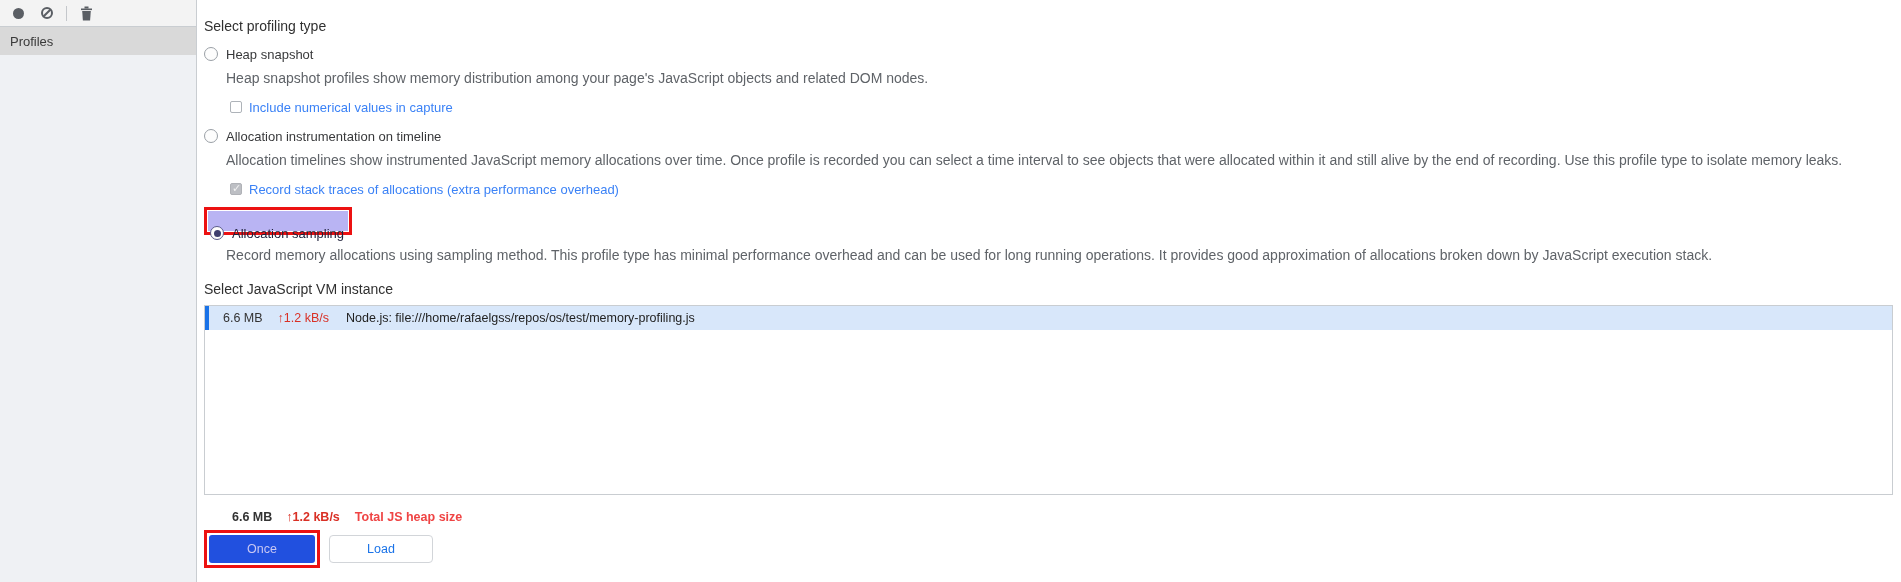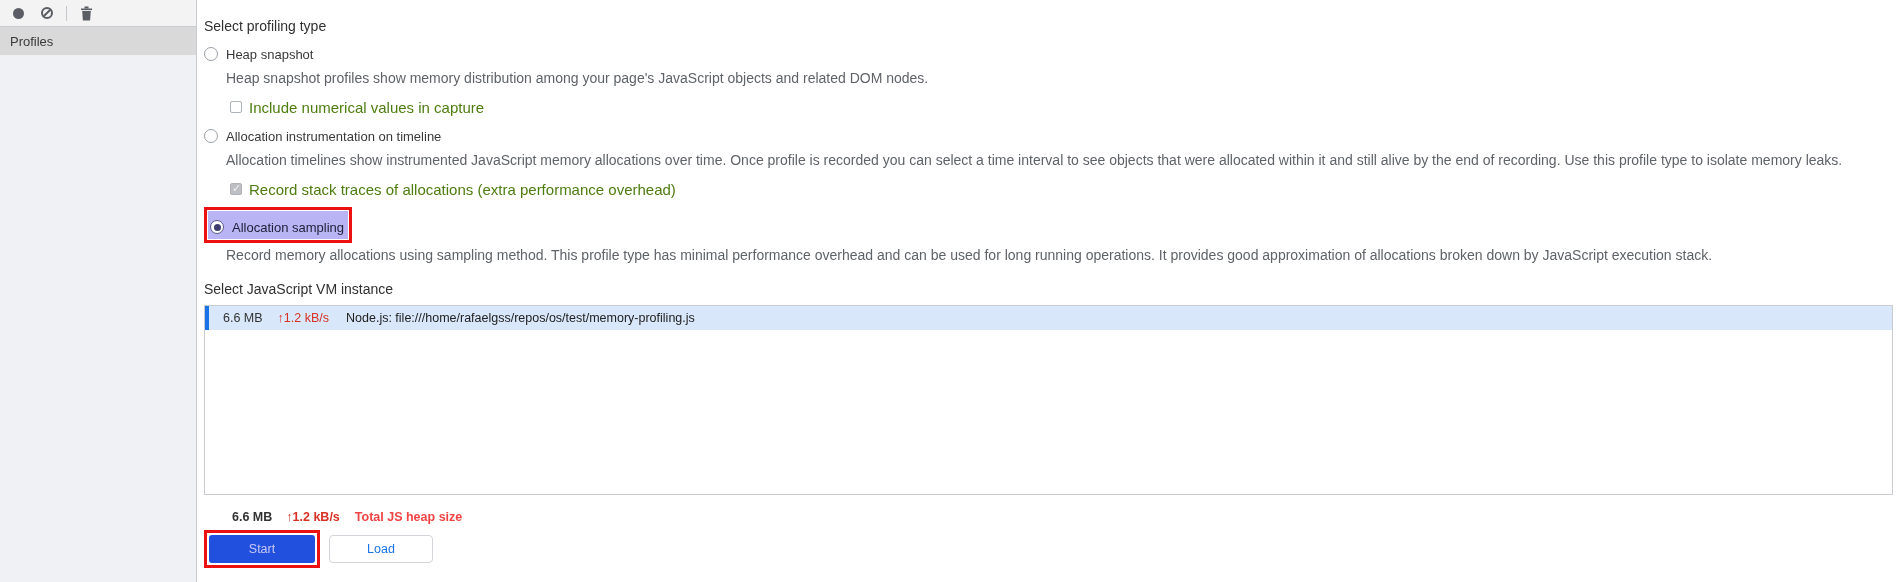--- a/index.html
+++ b/index.html
@@ -107,28 +107,28 @@
   .checkbox {
     width: 12px; height: 12px; flex: 0 0 12px;
     border: 1px solid #aeb3b9; border-radius: 2px; background: #fff;
     position: relative;
   }
   .checkbox.checked { background: #bdbfc4; border-color: #b0b2b7; }
   .checkbox.checked::after {
     content: "\2713"; position: absolute; left: 1px; top: -2px;
     font-size: 11px; color: #f2f2f2;
   }
-  .checkbox-label { color: #4d7c0f; font-size: 15px; }
+  .checkbox-label { color: #3b82f6; font-size: 13px; }
 
   .inline-annotation {
     display: inline-block;
     border: 3px solid var(--accent-red);
     margin-top: 10px; padding: 1px;
   }
-  .inline-annotation .option-row { margin-top: 0; background: var(--tab-active-bg); padding: 9px 4px 1px 2px; height: 28px; }
+  .inline-annotation .option-row { margin-top: 0; background: var(--tab-active-bg); padding: 15px 4px 1px 2px; height: 20px; }
   .inline-annotation .option-label { color: #20223c; }
 
   
   .vm-list {
     margin-top: 7px;
     height: 190px;
     border: 1px solid #c9cdd1;
     background: #fff;
     overflow: hidden;
   }
@@ -247,20 +247,20 @@
       </div>
 
       <div class="totals">
         <span class="t-size">6.6 MB</span>
         <span class="t-rate">↑1.2 kB/s</span>
         <span class="t-label">Total JS heap size</span>
       </div>
 
       <div class="buttons">
         <div class="btn-annotation">
-          <button class="start">Start</button>
+          <button class="start">Once</button>
         </div>
         <button class="load">Load</button>
       </div>
 
     </div>
   </div>
 </div>
 
 </body></html>

